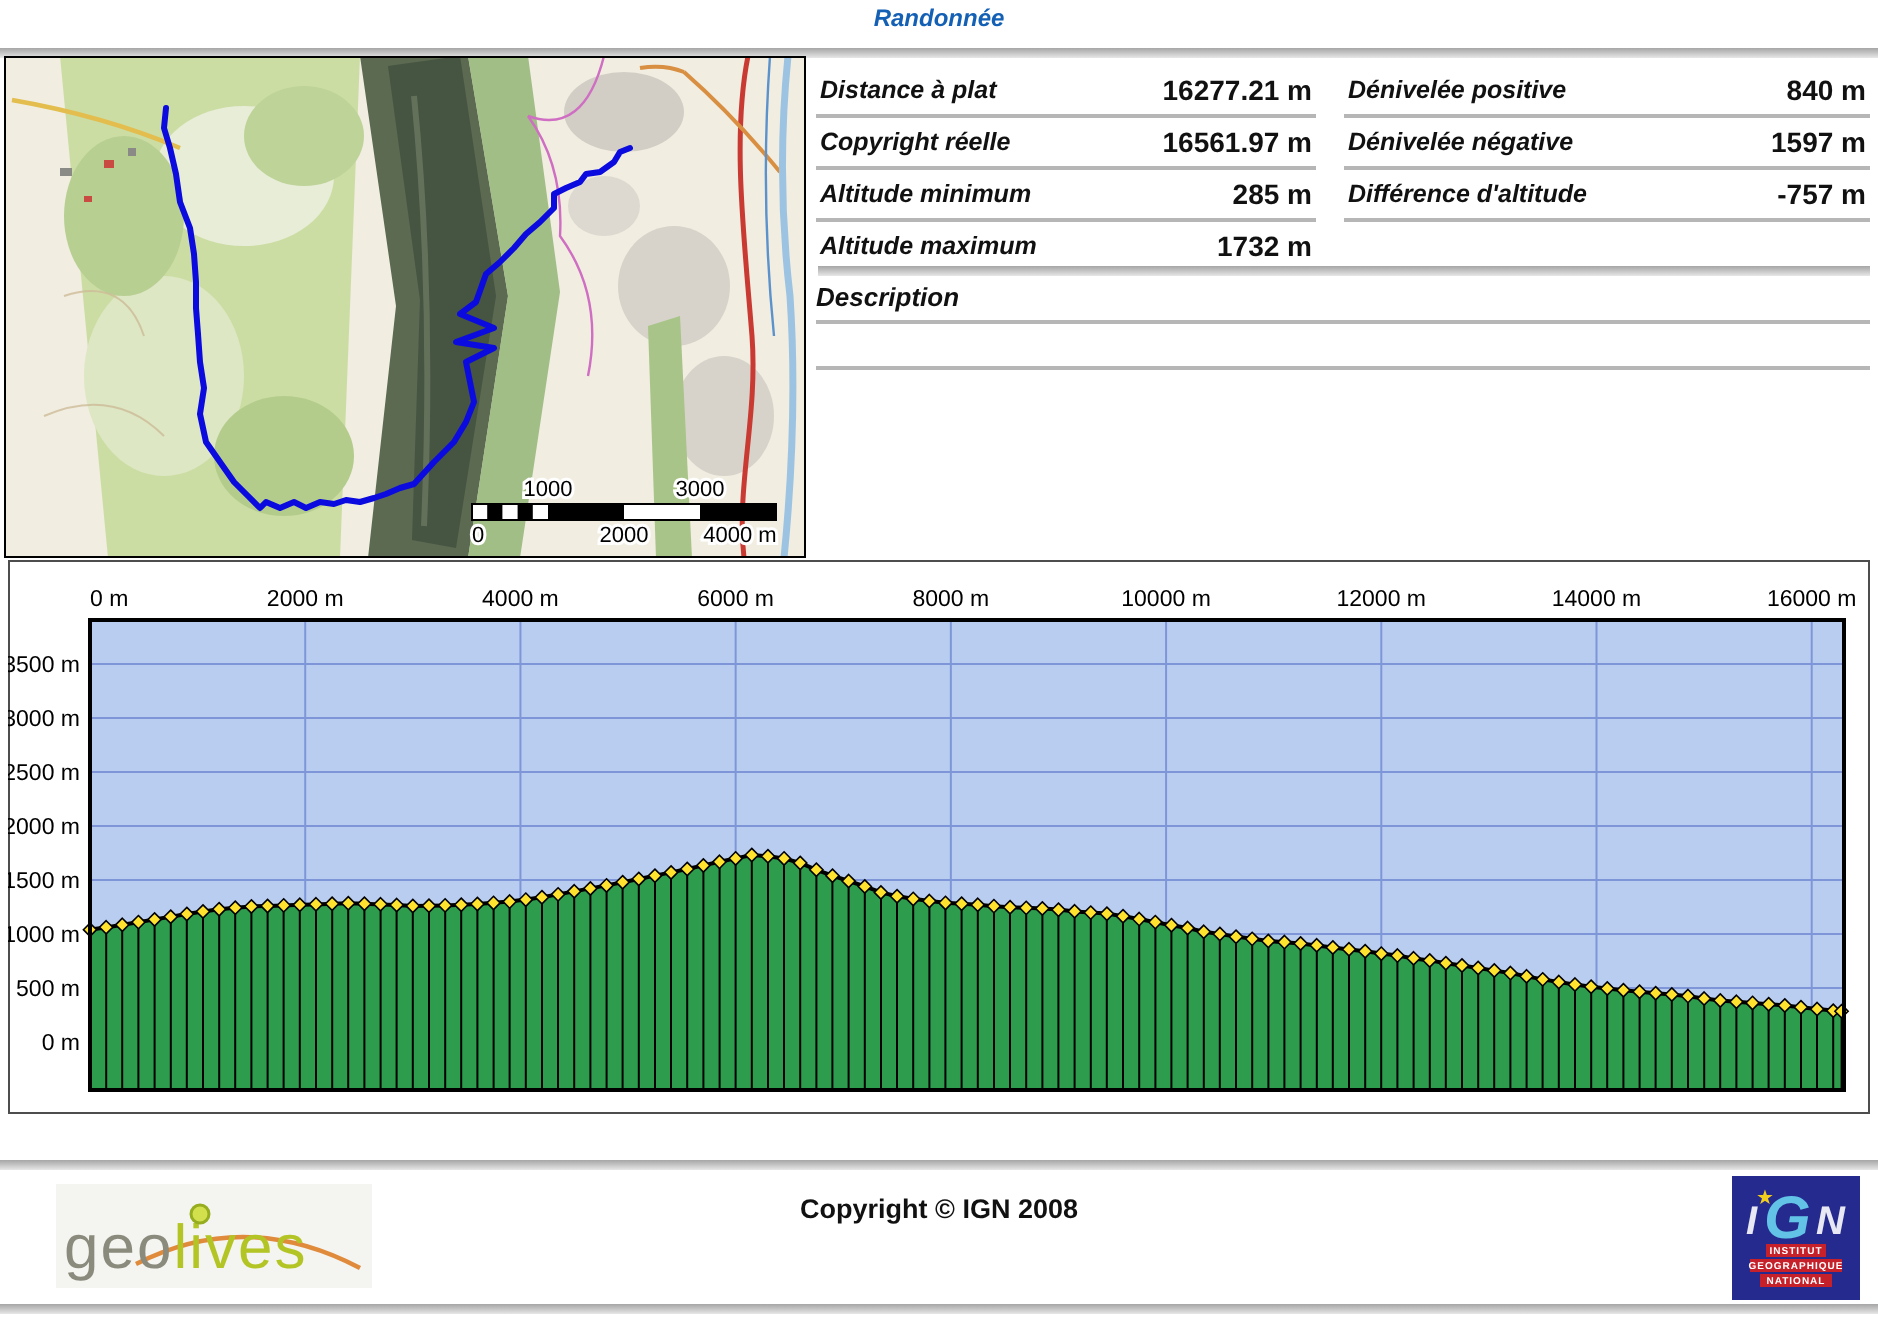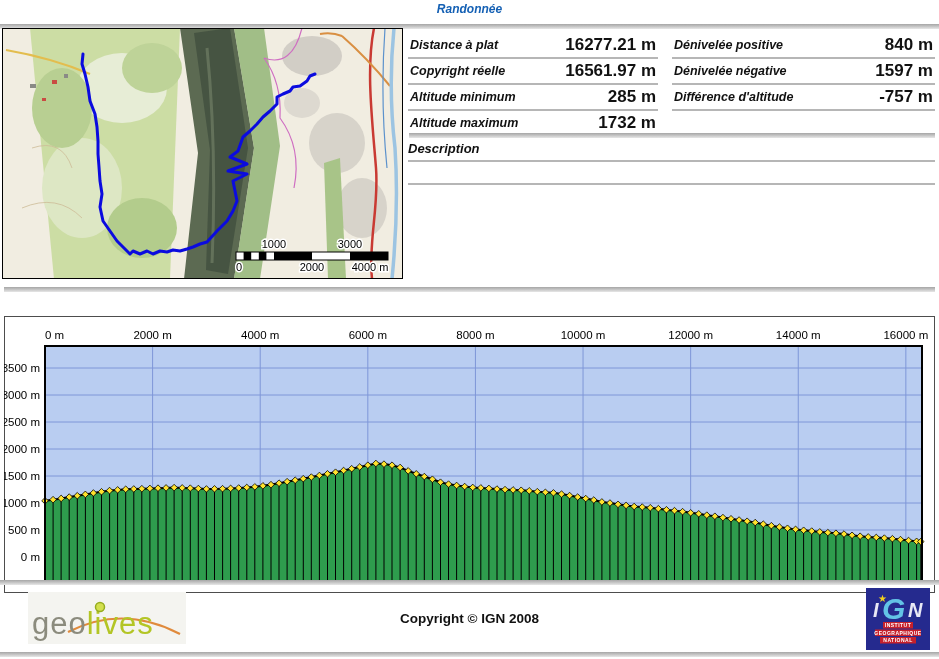--- a/index.html
+++ b/index.html
@@ -13,32 +13,32 @@
   #map-panel{position:absolute;left:2px;top:28px;width:401px;height:251px;}
   
   #stats-panel{position:absolute;left:408px;top:33px;width:527px;}
   .stat-group{position:absolute;top:0;}
   #stats-left{left:0;width:250px;}
   #stats-right{left:264px;width:263px;}
   .stat-row{height:24px;display:flex;justify-content:space-between;align-items:center;
         border-bottom:2px solid #b6b6b6;}
   .stat-row.no-line{border-bottom:none;}
   .stat-label{font-weight:bold;font-style:italic;font-size:12.5px;padding-left:2px;white-space:nowrap;}
-  .stat-value{font-weight:bold;font-size:17px;padding-right:2px;white-space:nowrap;}
+  .stat-value{font-weight:bold;font-size:14px;padding-right:2px;white-space:nowrap;}
   
   #description-heading{position:absolute;left:408px;top:141px;width:527px;text-align:left;
         font-weight:bold;font-style:italic;font-size:13px;}
   .desc-line{position:absolute;left:408px;width:527px;height:2px;background:#b6b6b6;}
   #desc-line-1{top:160px;} #desc-line-2{top:183px;}
   #description-content{position:absolute;left:408px;top:163px;width:527px;height:18px;font-size:12px;}
   
-  #chart-panel{position:absolute;left:4px;top:316px;width:835px;height:277px;}
+  #chart-panel{position:absolute;left:4px;top:280px;width:835px;height:277px;}
   
   #geolives-logo{position:absolute;left:8px;top:592px;width:158px;height:52px;background:#f4f4f0;margin-left:20px;}
-  #copyright{position:absolute;left:0;top:611px;width:939px;text-align:center;
+  #copyright{position:absolute;left:0;top:597px;width:939px;text-align:center;
         font-weight:bold;font-size:13.5px;}
   #ign-logo{position:absolute;left:866px;top:588px;width:64px;height:62px;}
   svg text{font-family:"Liberation Sans",sans-serif;}
   .halo{paint-order:stroke;stroke:#ffffff;stroke-width:3px;fill:#000;}
 </style>
 </head>
 <body>
 
 <div id="page" style="--accent: #1460b4; --route: #0b0bdf; --chart_bg: #b9cdf1; --chart_grid: #7e96d8; --profile_green: #2e9c4d; --marker_yellow: #ffe32e;">
 

